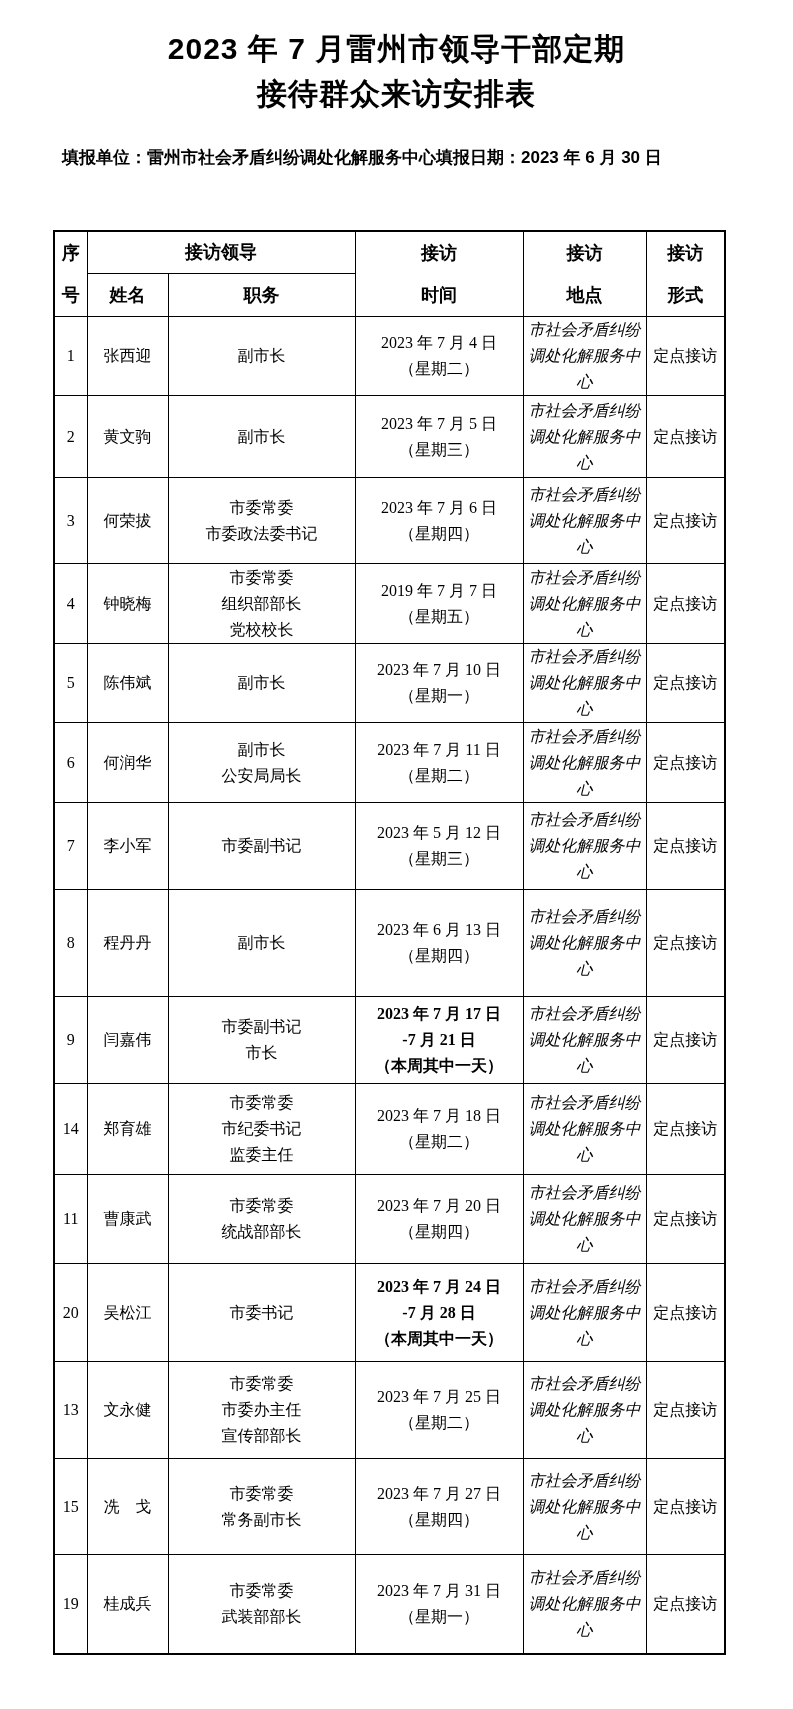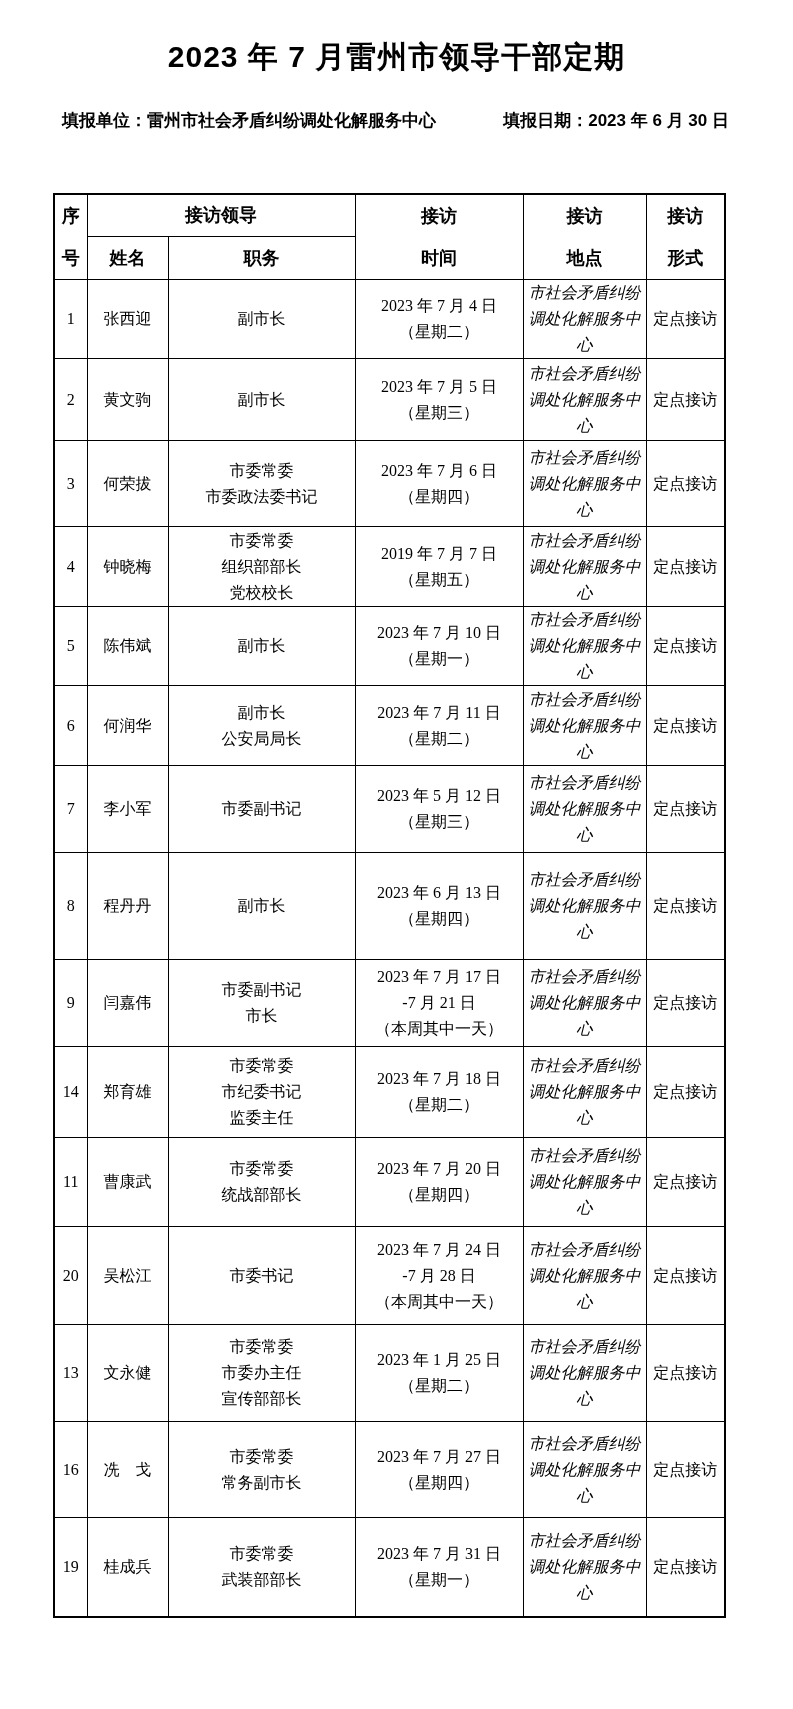--- a/index.html
+++ b/index.html
@@ -5,32 +5,32 @@
   html, body { margin: 0; padding: 0; background: #ffffff; }
   .page {
     position: relative;
     width: 793px;
     height: 1709px;
     background: #ffffff;
     color: #000;
     overflow: hidden;
   }
   .title {
-    padding-top: 34px;
+    padding-top: 26px;
     text-align: center;
     font-family: "Liberation Sans", sans-serif;
     font-weight: bold;
     font-size: 30px;
     line-height: 45px;
     letter-spacing: 1px;
   }
   .meta {
     display: flex;
-    justify-content: space-between;
-    margin: 30px 64px 0 62px;
+    justify-content: flex-start;
+    margin: 30px 110px 0 62px;
     font-family: "Liberation Sans", sans-serif;
     font-weight: bold;
     font-size: 17px;
     line-height: 24px;
     white-space: nowrap;
   }
   table.schedule {
     border-collapse: collapse;
     table-layout: fixed;
     margin: 60px 0 0 53px;
@@ -54,21 +54,21 @@
   .schedule thead th.merged { line-height: 42px; }
   .h-top { height: 42px; }
   .h-bot { height: 43px; }
   .schedule td {
     font-size: 16px;
     line-height: 26px;
     white-space: pre-line;
   }
   .c-no   { font-size: 15px; }
   .c-place { padding: 0 12px; font-style: italic; }
-  .bold-time { font-weight: normal; }
+  .bold-time { font-weight: bold; }
   
   tbody tr:nth-child(1)  { height: 75px; }
   tbody tr:nth-child(2)  { height: 82px; }
   tbody tr:nth-child(3)  { height: 86px; }
   tbody tr:nth-child(4)  { height: 80px; }
   tbody tr:nth-child(5)  { height: 76px; }
   tbody tr:nth-child(6)  { height: 80px; }
   tbody tr:nth-child(7)  { height: 87px; }
   tbody tr:nth-child(8)  { height: 107px; }
   tbody tr:nth-child(9)  { height: 87px; }
@@ -79,20 +79,21 @@
   tbody tr:nth-child(14) { height: 96px; }
   tbody tr:nth-child(15) { height: 99px; }
 </style>
 </head>
 <body>
 
 <div class="page">
 
   <div class="title">
     <div>2023 年 7 月雷州市领导干部定期</div>
+    <div>接待群众来访安排表</div>
   </div>
 
   <div class="meta">
     <span>填报单位：雷州市社会矛盾纠纷调处化解服务中心</span>
     <span>填报日期：2023 年 6 月 30 日</span>
   </div>
 
   <table class="schedule">
     <colgroup>
       <col style="width:33px">
@@ -237,27 +238,27 @@
 （本周其中一天）</td>
     <td class="c-place">市社会矛盾纠纷调处化解服务中心</td>
     <td class="c-form">定点接访</td>
   </tr>
         <tr>
     <td class="c-no">13</td>
     <td class="c-name">文永健</td>
     <td class="c-duty">市委常委
 市委办主任
 宣传部部长</td>
-    <td class="c-time">2023 年 1 月 25 日
-（星期二）</td>
-    <td class="c-place">市社会矛盾纠纷调处化解服务中心</td>
-    <td class="c-form">定点接访</td>
-  </tr>
-        <tr>
-    <td class="c-no">16</td>
+    <td class="c-time">2023 年 7 月 25 日
+（星期二）</td>
+    <td class="c-place">市社会矛盾纠纷调处化解服务中心</td>
+    <td class="c-form">定点接访</td>
+  </tr>
+        <tr>
+    <td class="c-no">15</td>
     <td class="c-name">冼　戈</td>
     <td class="c-duty">市委常委
 常务副市长</td>
     <td class="c-time">2023 年 7 月 27 日
 （星期四）</td>
     <td class="c-place">市社会矛盾纠纷调处化解服务中心</td>
     <td class="c-form">定点接访</td>
   </tr>
         <tr>
     <td class="c-no">19</td>

